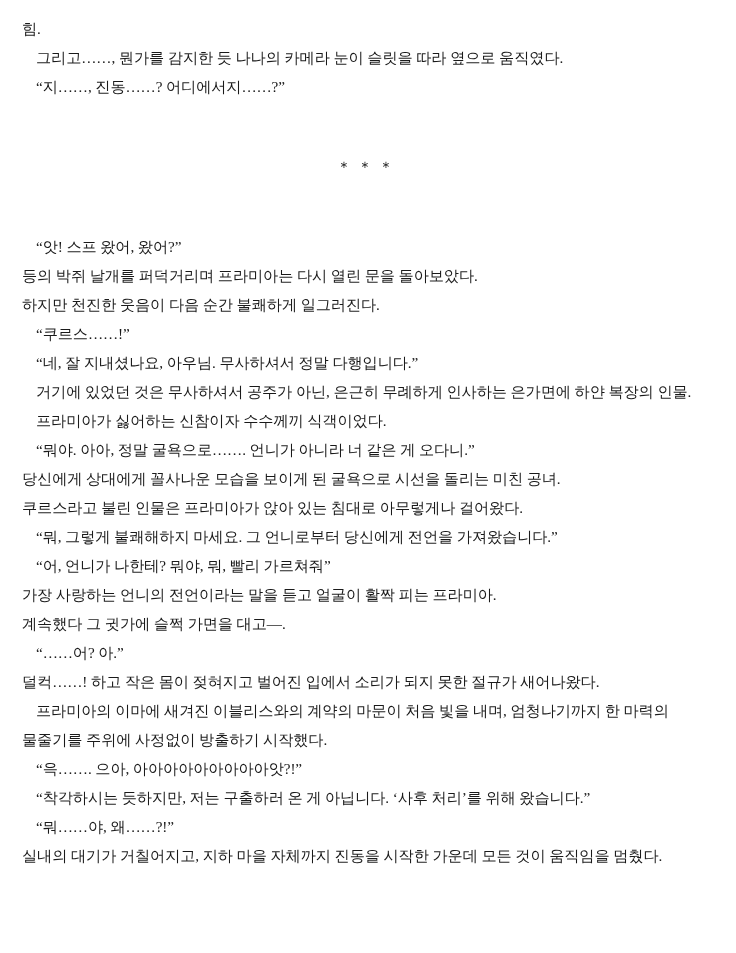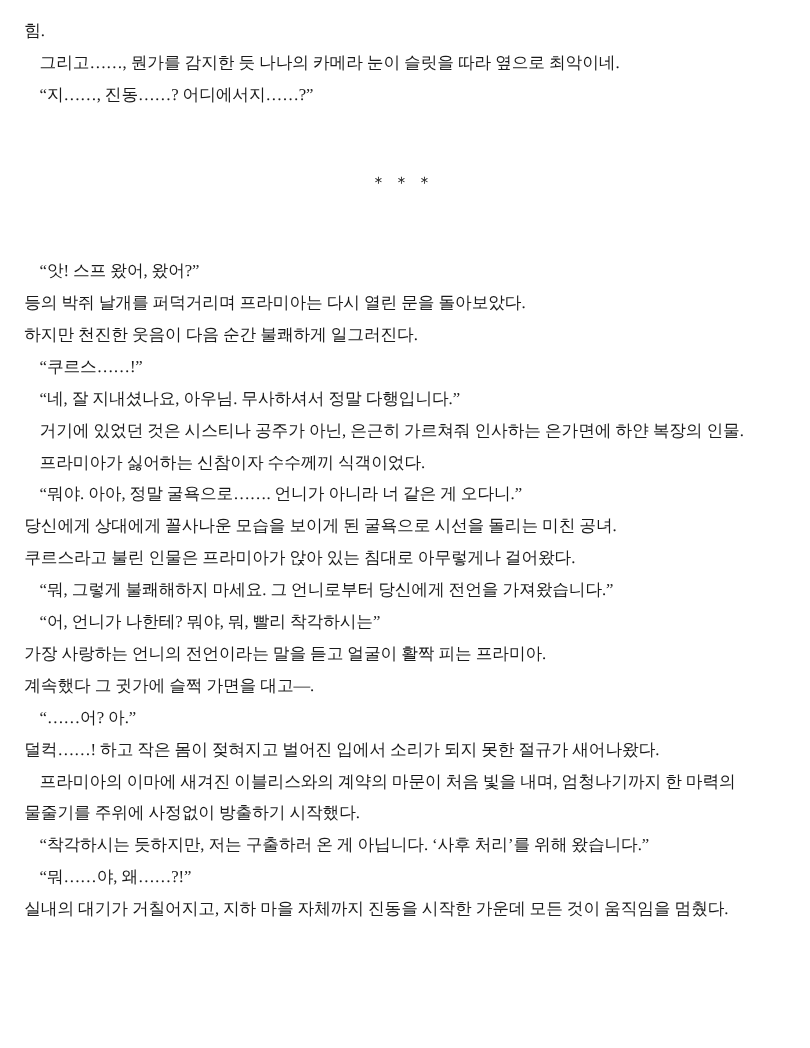--- a/index.html
+++ b/index.html
@@ -41,43 +41,44 @@
   }
   .gap-mid { height: 50px; }
   .gap-large { height: 52px; }
 </style>
 </head>
 <body>
 
 <div class="page">
 
   <p class="para">힘.</p>
-  <p class="para indent">그리고……, 뭔가를 감지한 듯 나나의 카메라 눈이 슬릿을 따라 옆으로 최악이네.</p>
+  <p class="para indent">그리고……, 뭔가를 감지한 듯 나나의 카메라 눈이 슬릿을 따라 옆으로 움직였다.</p>
   <p class="para indent">“지……, 진동……? 어디에서지……?”</p>
 
   <div class="gap-large"></div>
 
   <p class="scene-break">＊＊＊</p>
 
   <div class="gap-mid"></div>
 
   <p class="para indent">“앗! 스프 왔어, 왔어?”</p>
   <p class="para">등의 박쥐 날개를 퍼덕거리며 프라미아는 다시 열린 문을 돌아보았다.</p>
   <p class="para">하지만 천진한 웃음이 다음 순간 불쾌하게 일그러진다.</p>
   <p class="para indent">“쿠르스……!”</p>
   <p class="para indent">“네, 잘 지내셨나요, 아우님. 무사하셔서 정말 다행입니다.”</p>
-  <p class="para indent">거기에 있었던 것은 시스티나 공주가 아닌, 은근히 가르쳐줘 인사하는 은가면에 하얀 복장의 인물.</p>
+  <p class="para indent">거기에 있었던 것은 무사하셔서 공주가 아닌, 은근히 무례하게 인사하는 은가면에 하얀 복장의 인물.</p>
   <p class="para indent">프라미아가 싫어하는 신참이자 수수께끼 식객이었다.</p>
   <p class="para indent">“뭐야. 아아, 정말 굴욕으로……. 언니가 아니라 너 같은 게 오다니.”</p>
   <p class="para">당신에게 상대에게 꼴사나운 모습을 보이게 된 굴욕으로 시선을 돌리는 미친 공녀.</p>
   <p class="para">쿠르스라고 불린 인물은 프라미아가 앉아 있는 침대로 아무렇게나 걸어왔다.</p>
   <p class="para indent">“뭐, 그렇게 불쾌해하지 마세요. 그 언니로부터 당신에게 전언을 가져왔습니다.”</p>
-  <p class="para indent">“어, 언니가 나한테? 뭐야, 뭐, 빨리 착각하시는”</p>
+  <p class="para indent">“어, 언니가 나한테? 뭐야, 뭐, 빨리 가르쳐줘”</p>
   <p class="para">가장 사랑하는 언니의 전언이라는 말을 듣고 얼굴이 활짝 피는 프라미아.</p>
   <p class="para">계속했다 그 귓가에 슬쩍 가면을 대고—.</p>
   <p class="para indent">“……어? 아.”</p>
   <p class="para">덜컥……! 하고 작은 몸이 젖혀지고 벌어진 입에서 소리가 되지 못한 절규가 새어나왔다.</p>
   <p class="para indent">프라미아의 이마에 새겨진 이블리스와의 계약의 마문이 처음 빛을 내며, 엄청나기까지 한 마력의 물줄기를 주위에 사정없이 방출하기 시작했다.</p>
+  <p class="para indent">“윽……. 으아, 아아아아아아아아아앗?!”</p>
   <p class="para indent">“착각하시는 듯하지만, 저는 구출하러 온 게 아닙니다. ‘사후 처리’를 위해 왔습니다.”</p>
   <p class="para indent">“뭐……야, 왜……?!”</p>
   <p class="para">실내의 대기가 거칠어지고, 지하 마을 자체까지 진동을 시작한 가운데 모든 것이 움직임을 멈췄다.</p>
 
 </div>
 
 </body></html>

